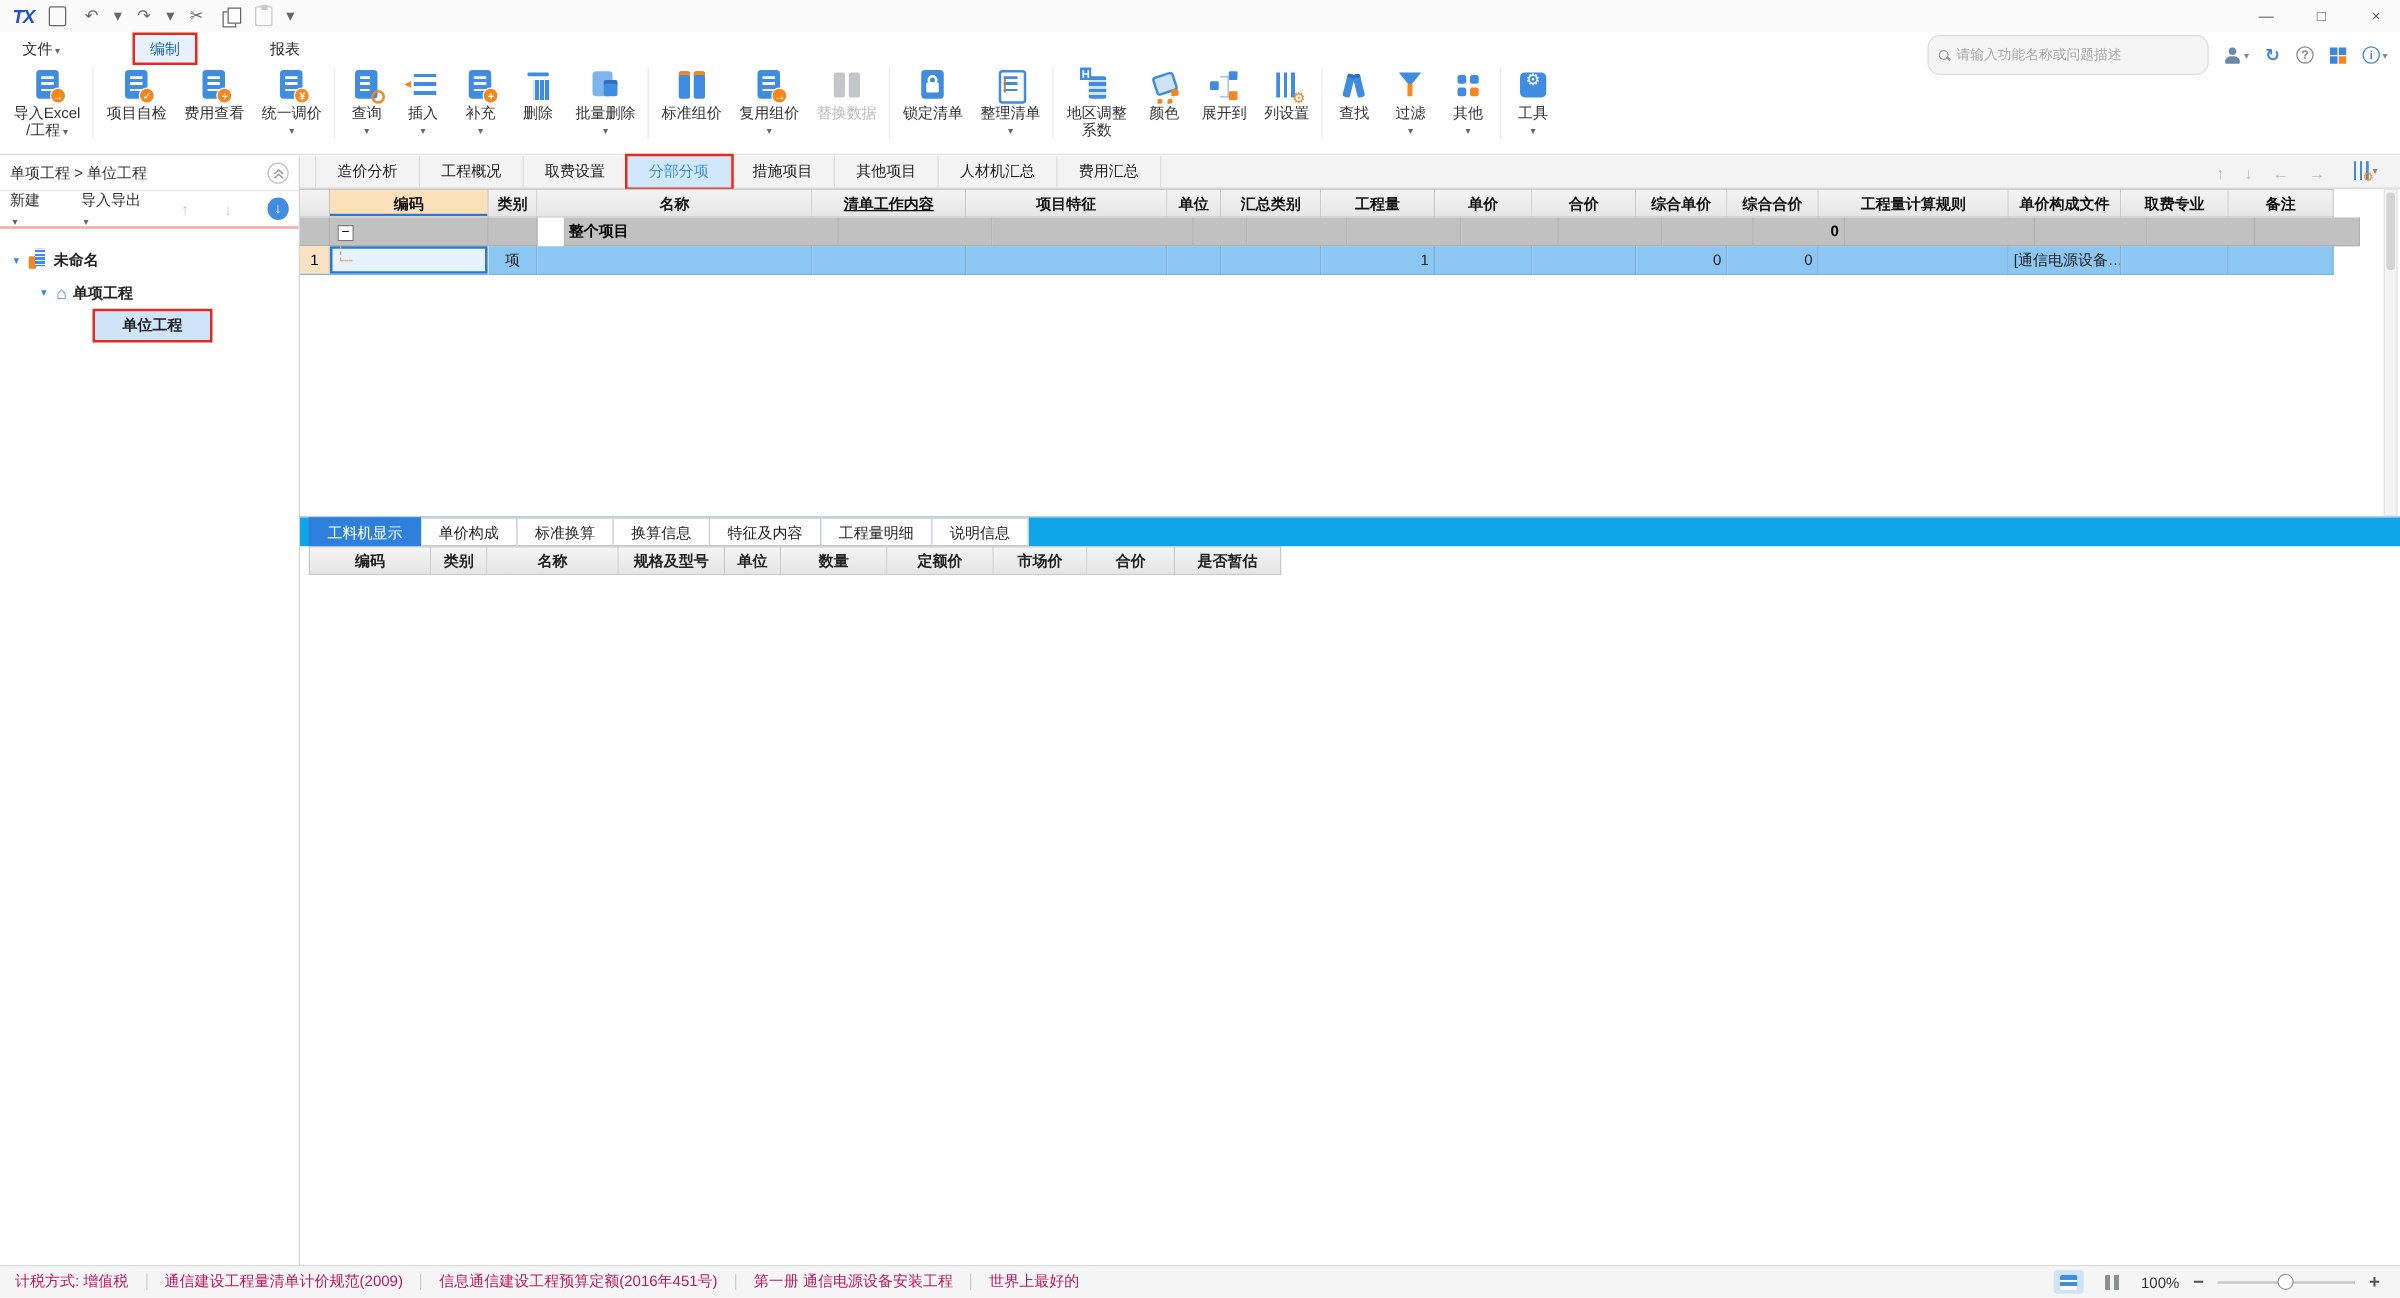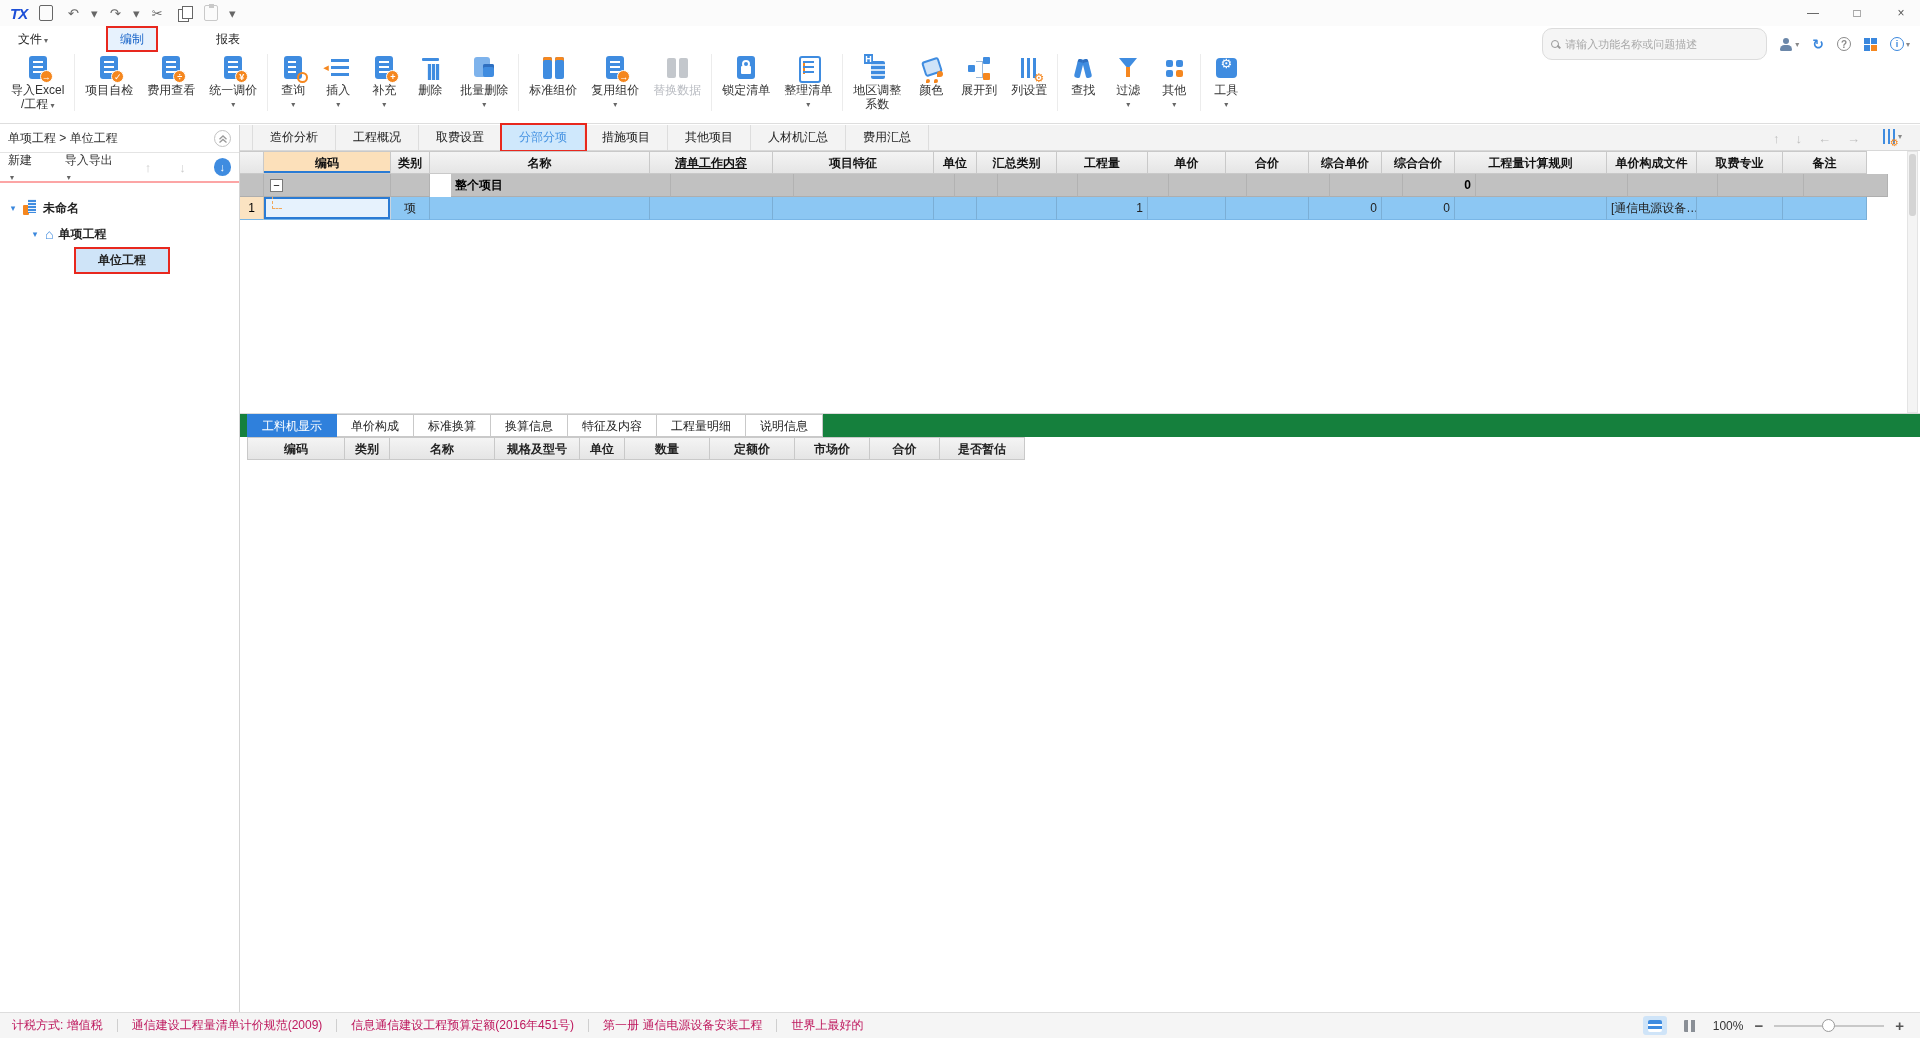--- a/index.html
+++ b/index.html
@@ -140,21 +140,21 @@
 .grp-row .gc.rn { background:#c1c1c1; }
 .collapse-box { display:inline-block; width:13px; height:13px; margin:4px 0 0 2px; background:#fff; border:1px solid #7a7a7a; line-height:11px; text-align:center; font-size:11px; font-weight:normal; }
 .cell-edit { background:#e6f2fd !important; box-shadow:inset 0 0 0 2px #2a7bd4; position:relative; }
 .elbow { position:absolute; left:8px; top:-1px; width:10px; height:13px; border-left:1px dashed #f0a85c; border-bottom:1px dashed #f0a85c; }
 
 .vscroll { position:absolute; top:26px; right:2px; width:11px; height:262px; background:#f4f4f4; border:1px solid #e4e4e4; }
 .vscroll .thumb { position:absolute; top:2px; left:1px; width:7px; height:62px; background:#d4d4d4; border-radius:3px; }
 
 
 .bottom-panel { position:absolute; left:0; right:0; top:288px; }
-.bp-tabs { height:24px; background:#15803d; border-top:1px solid #dcdcdc; display:flex; padding-left:7px; align-items:flex-end; }
+.bp-tabs { height:24px; background:#0ea5e9; border-top:1px solid #dcdcdc; display:flex; padding-left:7px; align-items:flex-end; }
 .bp-tab { height:23px; line-height:22px; padding:0 14px; background:#fff; border:1px solid #c9c9c9; border-left:none; color:#222; }
 .bp-tab:first-child { border-left:1px solid #c9c9c9; }
 .bp-tab.active { background:#2f80dc; border-color:#2f80dc; color:#fff; }
 .bp-head { display:flex; margin-left:7px; }
 
 
 .statusbar { position:absolute; left:0; right:0; bottom:0; height:26px; background:#f5f5f5; border-top:1px solid #ddd; display:flex; align-items:center; }
 .sb-left { display:flex; align-items:center; margin-left:12px; color:#be185d; }
 .sb-sep { width:1px; height:13px; background:#cfcfcf; margin:0 14px; }
 .sb-right { margin-left:auto; display:flex; align-items:center; gap:11px; margin-right:16px; }

